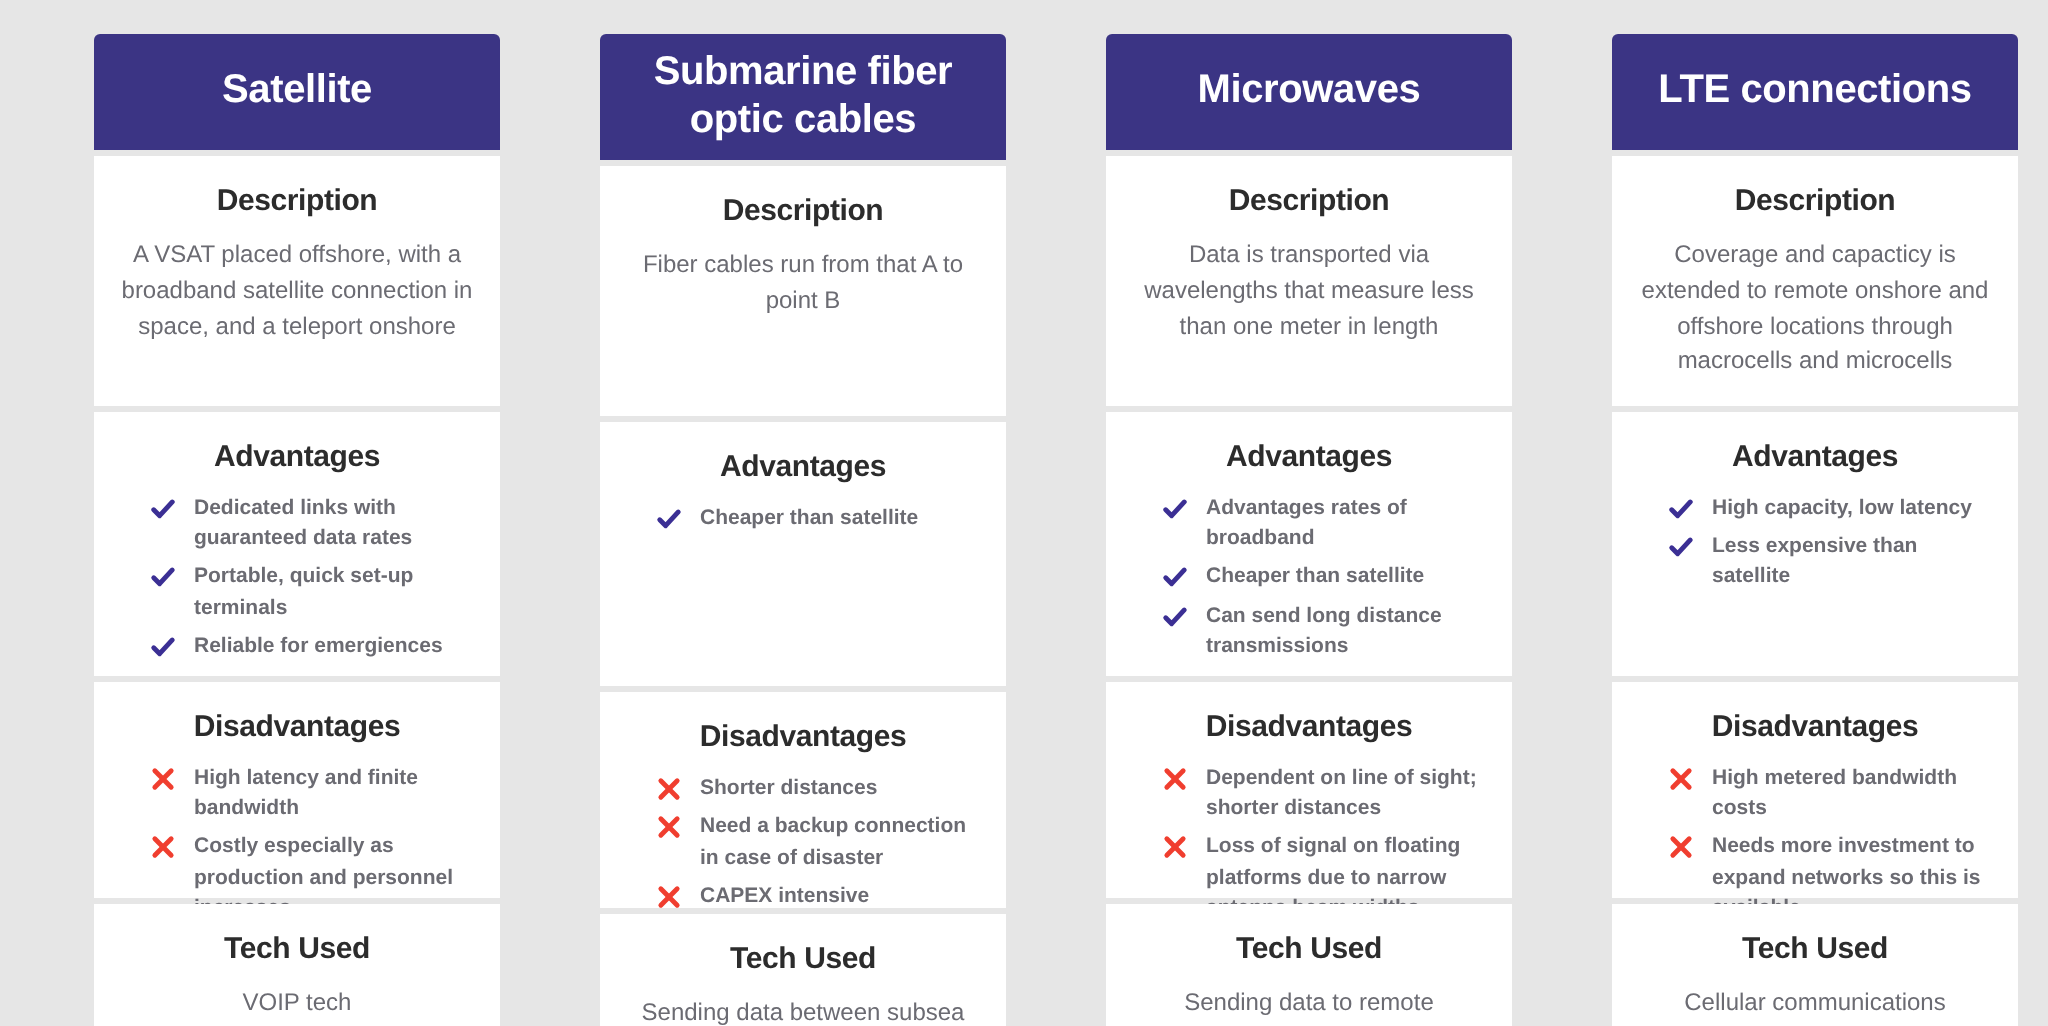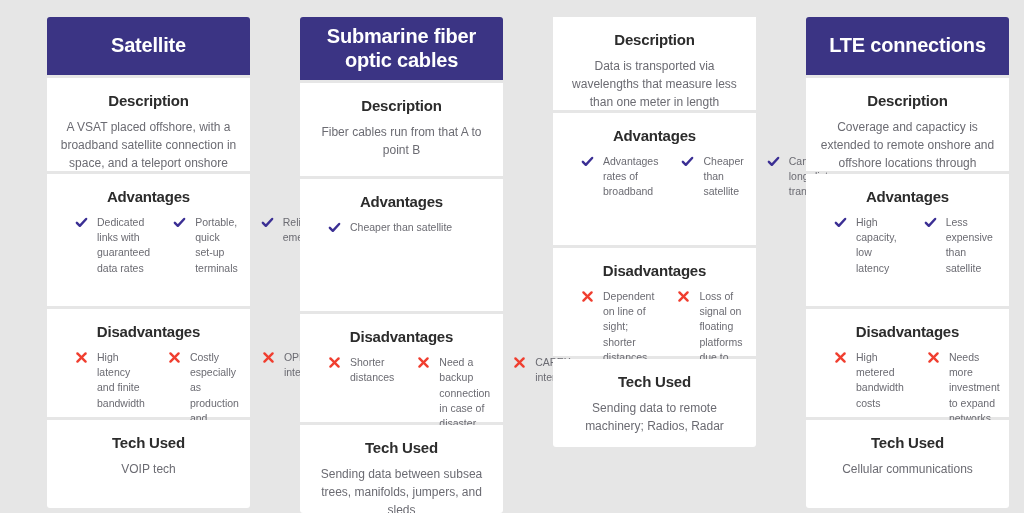--- a/index.html
+++ b/index.html
@@ -49,21 +49,21 @@
   }
 
   
   .section {
     background: #ffffff;
     padding: 14px 12px 12px 12px;
     display: flex;
     flex-direction: column;
     align-items: center;
   }
-  .section-desc   { height: 93px; }
+  .section-desc   { height: 125px; }
   .section-adv    { height: 132px; }
   .section-dis    { height: 108px; }
   .section-tech   { height: 88px; border-radius: 0 0 3px 3px; }
 
   .section-title {
     font-size: 15px;
     font-weight: bold;
     color: #2c2c2c;
     text-align: center;
     margin-bottom: 10px;
@@ -76,22 +76,23 @@
     text-align: center;
     line-height: 1.48;
     max-width: 200px;
   }
 
   
   .bullets {
     width: 100%;
     padding-left: 16px;
     display: flex;
-    flex-direction: row;
-    gap: 23px;
+    flex-direction: column;
+    gap: 4px;
+    font-weight: bold;
   }
   .bullet {
     display: flex;
     align-items: flex-start;
     gap: 9px;
   }
   .bullet-mark {
     flex: 0 0 13px;
     width: 13px;
     height: 13px;
@@ -221,20 +222,23 @@
             <span class="bullet-text">CAPEX intensive</span>
           </div>
         </div>
       </div>
       <div class="section section-tech">
         <div class="section-title">Tech Used</div>
         <div class="section-body">Sending data between subsea trees, manifolds, jumpers, and sleds</div>
       </div>
     </div>
     <div class="column">
+      <div class="col-header">
+        <div class="col-header-title">Microwaves</div>
+      </div>
       <div class="section section-desc">
         <div class="section-title">Description</div>
         <div class="section-body">Data is transported via wavelengths that measure less than one meter in length</div>
       </div>
       <div class="section section-adv">
         <div class="section-title">Advantages</div>
         <div class="bullets">
           <div class="bullet">
             <svg class="mark-check bullet-mark" viewBox="0 0 14 14">
               <path d="M2 7.4 L5.2 10.6 L12 3.2"></path>

